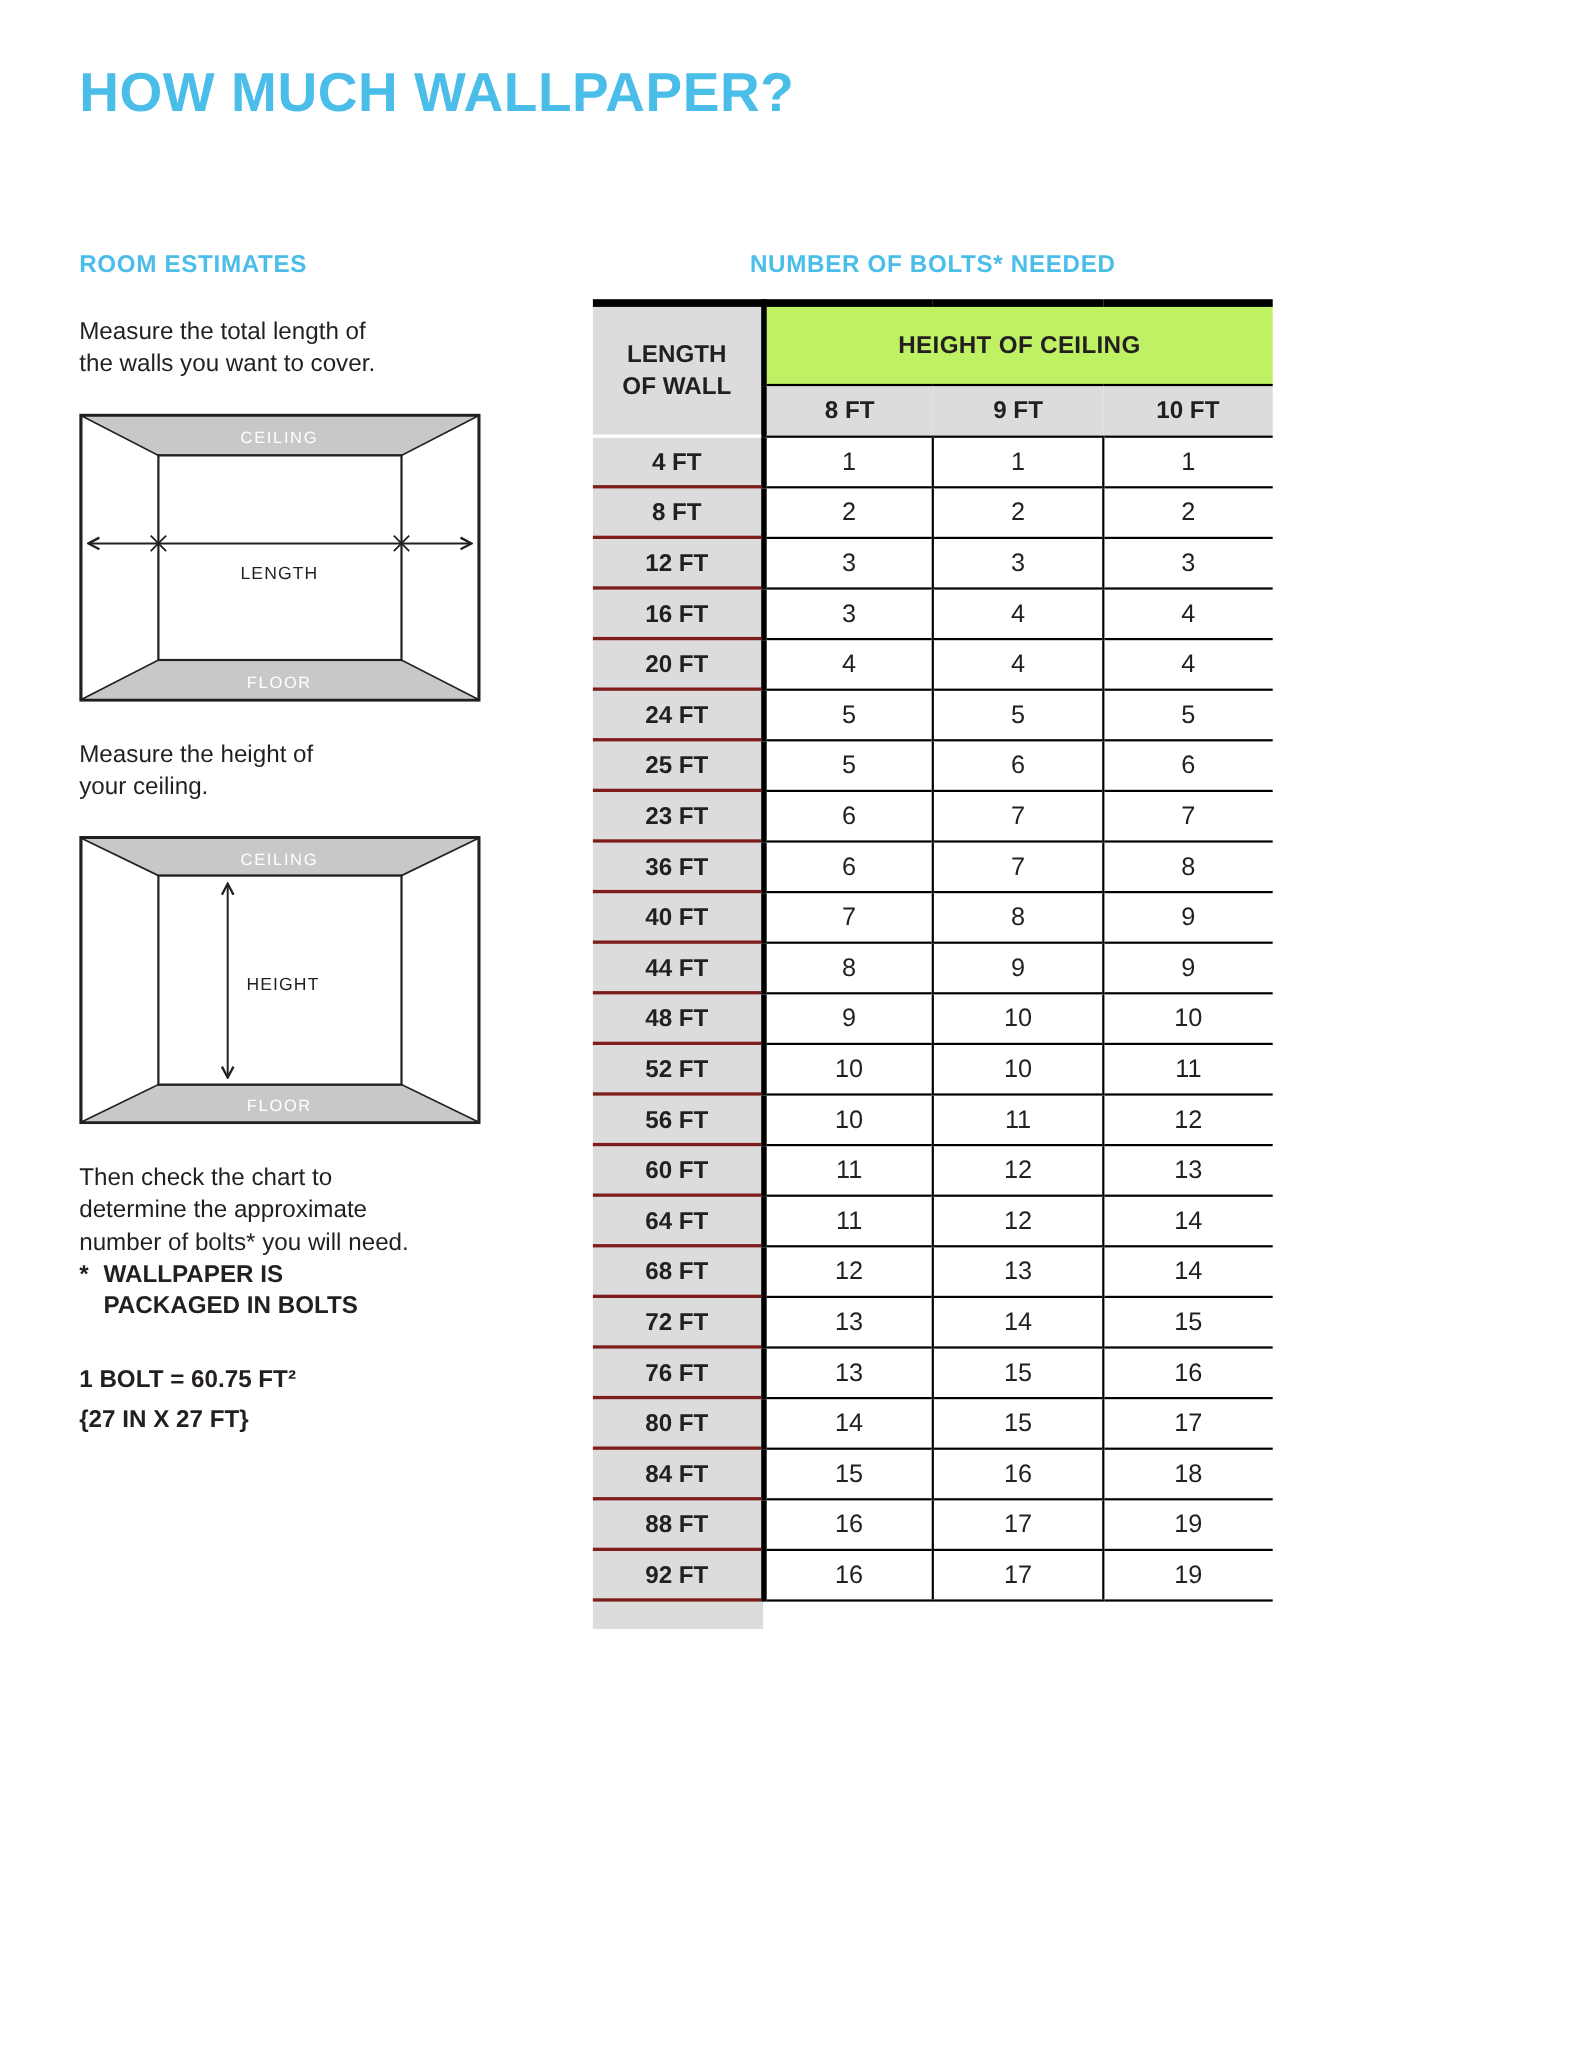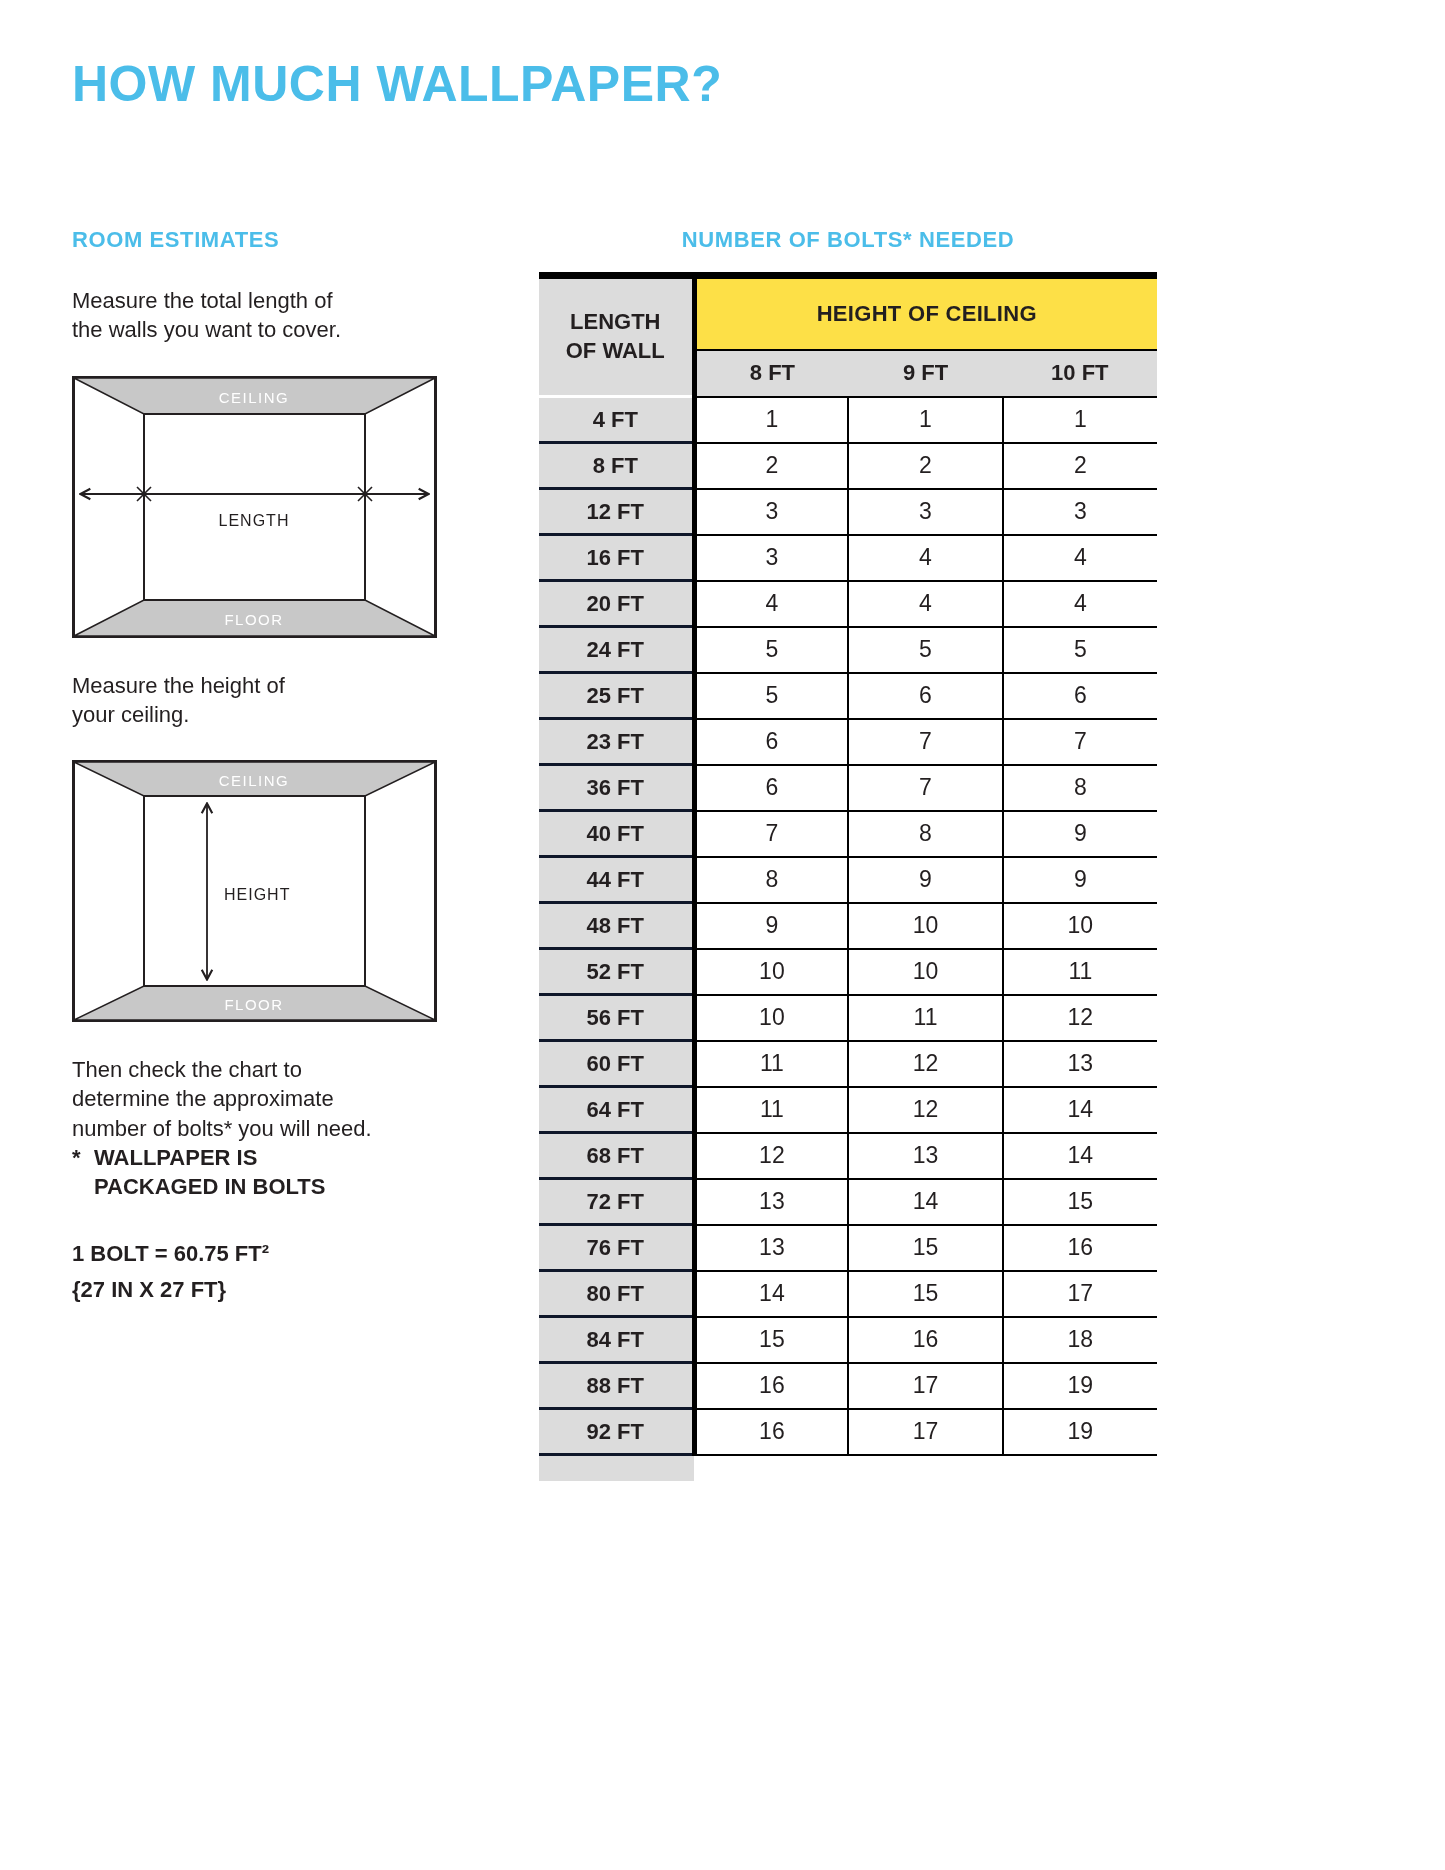--- a/index.html
+++ b/index.html
@@ -42,27 +42,27 @@
     border-top:7px solid #000;
   }
   .bolt-table th,.bolt-table td{text-align:center;vertical-align:middle;}
   .len-head{
     width:155px;background:var(--cell-gray);
     font-size:22px;font-weight:bold;white-space:pre-line;line-height:1.3;
     border-bottom:3px solid #fff;
   }
   .group-head{
     font-size:22px;font-weight:bold;letter-spacing:.3px;height:74px;
-    border-left:5px solid #000;border-bottom:2px solid #000;background:#fde047;
+    border-left:5px solid #000;border-bottom:2px solid #000;background:#bef264;
   }
   .hcol{background:var(--cell-gray);font-size:22px;font-weight:bold;height:47px;}
   .hcol.first{border-left:5px solid #000;}
   .len-cell{
     background:var(--cell-gray);font-weight:bold;font-size:22px;height:46px;
-    border-bottom:3px solid #0f172a;
+    border-bottom:3px solid #7f1d1d;
     margin-left:41px;
   }
   .val-cell{
     font-size:23px;height:46px;background:#fff;
     border-top:2px solid #000;border-left:2px solid #000;
   }
   .val-cell.first{border-left:5px solid #000;}
   tbody tr:last-child .val-cell{border-bottom:2px solid #000;}
   .len-filler{background:var(--cell-gray);height:26px;}
   .foot-empty{background:#fff;}

